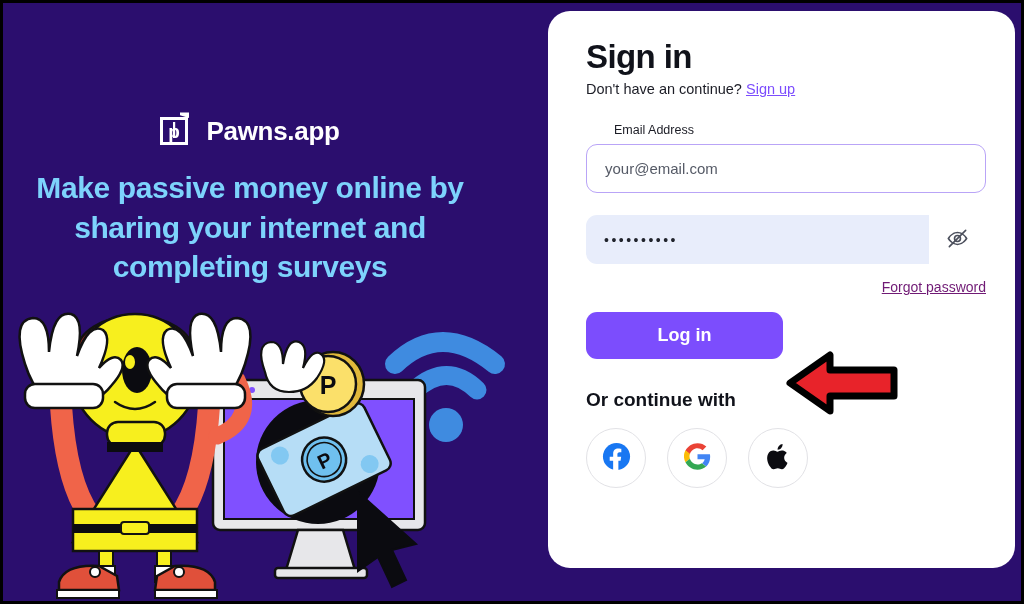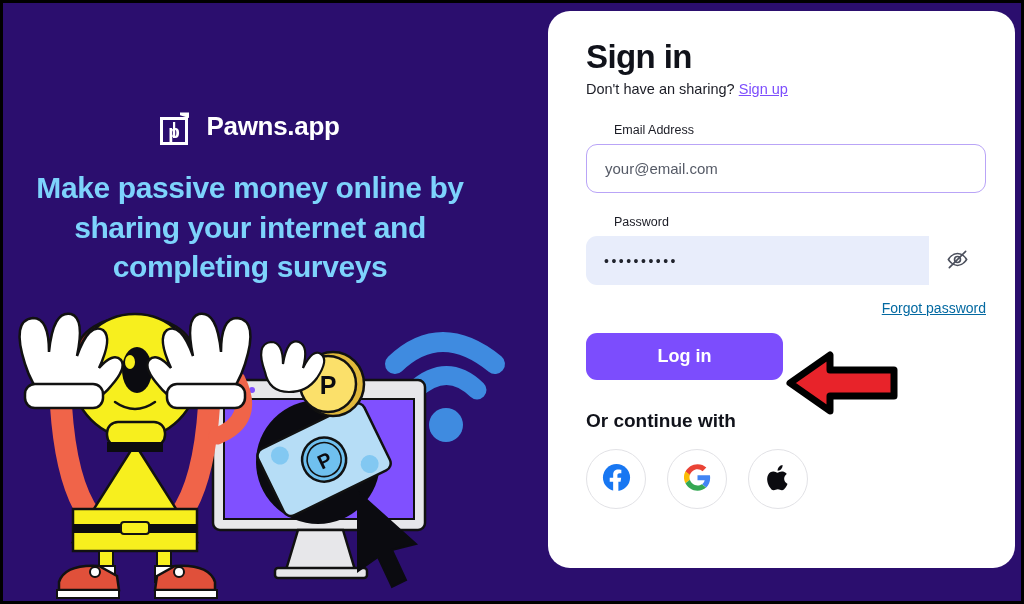--- a/index.html
+++ b/index.html
@@ -15,21 +15,21 @@
     box-sizing:border-box;
     overflow:hidden;
   }
 
   
   .left-panel{
     position:absolute;left:0;top:0;width:545px;height:604px;
   }
   .brand-row{
     position:absolute;top:108px;left:0;width:492px;
-    display:flex;align-items:flex-start;justify-content:center;gap:14px;
+    display:flex;align-items:flex-end;justify-content:center;gap:14px;
   }
   .logo-mark{width:34px;height:36px;display:block;}
   .brand-name{
     color:#fff;font-size:26px;font-weight:700;letter-spacing:-0.3px;
   }
   .headline{
     position:absolute;top:165px;left:12px;width:470px;
     color:#7dd3fc;text-align:center;
     font-size:30px;font-weight:700;line-height:1.32;
     letter-spacing:-0.4px;
@@ -83,21 +83,21 @@
   }
   .pw-toggle{
     width:57px;height:49px;background:#fff;border:none;cursor:pointer;
     display:flex;align-items:center;justify-content:center;padding:0;
   }
 
   .forgot-row{
     margin-top:14px;text-align:right;
   }
   .forgot-row a{
-    font-size:14px;color:#0369a1;text-decoration:underline;
+    font-size:14px;color:#701a75;text-decoration:underline;
   }
 
   .login-btn{
     margin-top:16px;
     width:197px;height:47px;
     background:#7C4DFD;color:#fff;border:none;border-radius:11px;
     font-size:18px;font-weight:700;cursor:pointer;
     font-family:"Liberation Sans", sans-serif;
   }
 
@@ -220,30 +220,29 @@
       </g>
     </svg>
   </div>
 
   <div class="card">
     <div class="card-inner">
 
       <h1 class="title">Sign in</h1>
 
       <p class="sub">
-        <span>Don't have an sharing?</span>
+        <span>Don't have an continue?</span>
         <a href="#">Sign up</a>
       </p>
 
       <label class="field-label">Email Address</label>
       <input class="email-input" type="text" placeholder="your@email.com" style="">
 
       <div class="pw-gap"></div>
 
-      <label class="field-label">Password</label>
       <div class="pw-wrap">
         <input class="pw-input" type="text" readonly="" value="••••••••••" style="">
         <button class="pw-toggle">
           <span>
             <svg width="23" height="23" viewBox="0 0 24 24" fill="none" stroke="#4B4F5C" stroke-width="1.7" stroke-linecap="round">
               <path d="M2.5 12s3.6-6.2 9.5-6.2S21.5 12 21.5 12s-3.6 6.2-9.5 6.2S2.5 12 2.5 12z"></path>
               <circle cx="12" cy="12" r="3.1"></circle>
               <line x1="3.5" y1="20.5" x2="20.5" y2="3.5"></line>
             </svg>
           </span>

